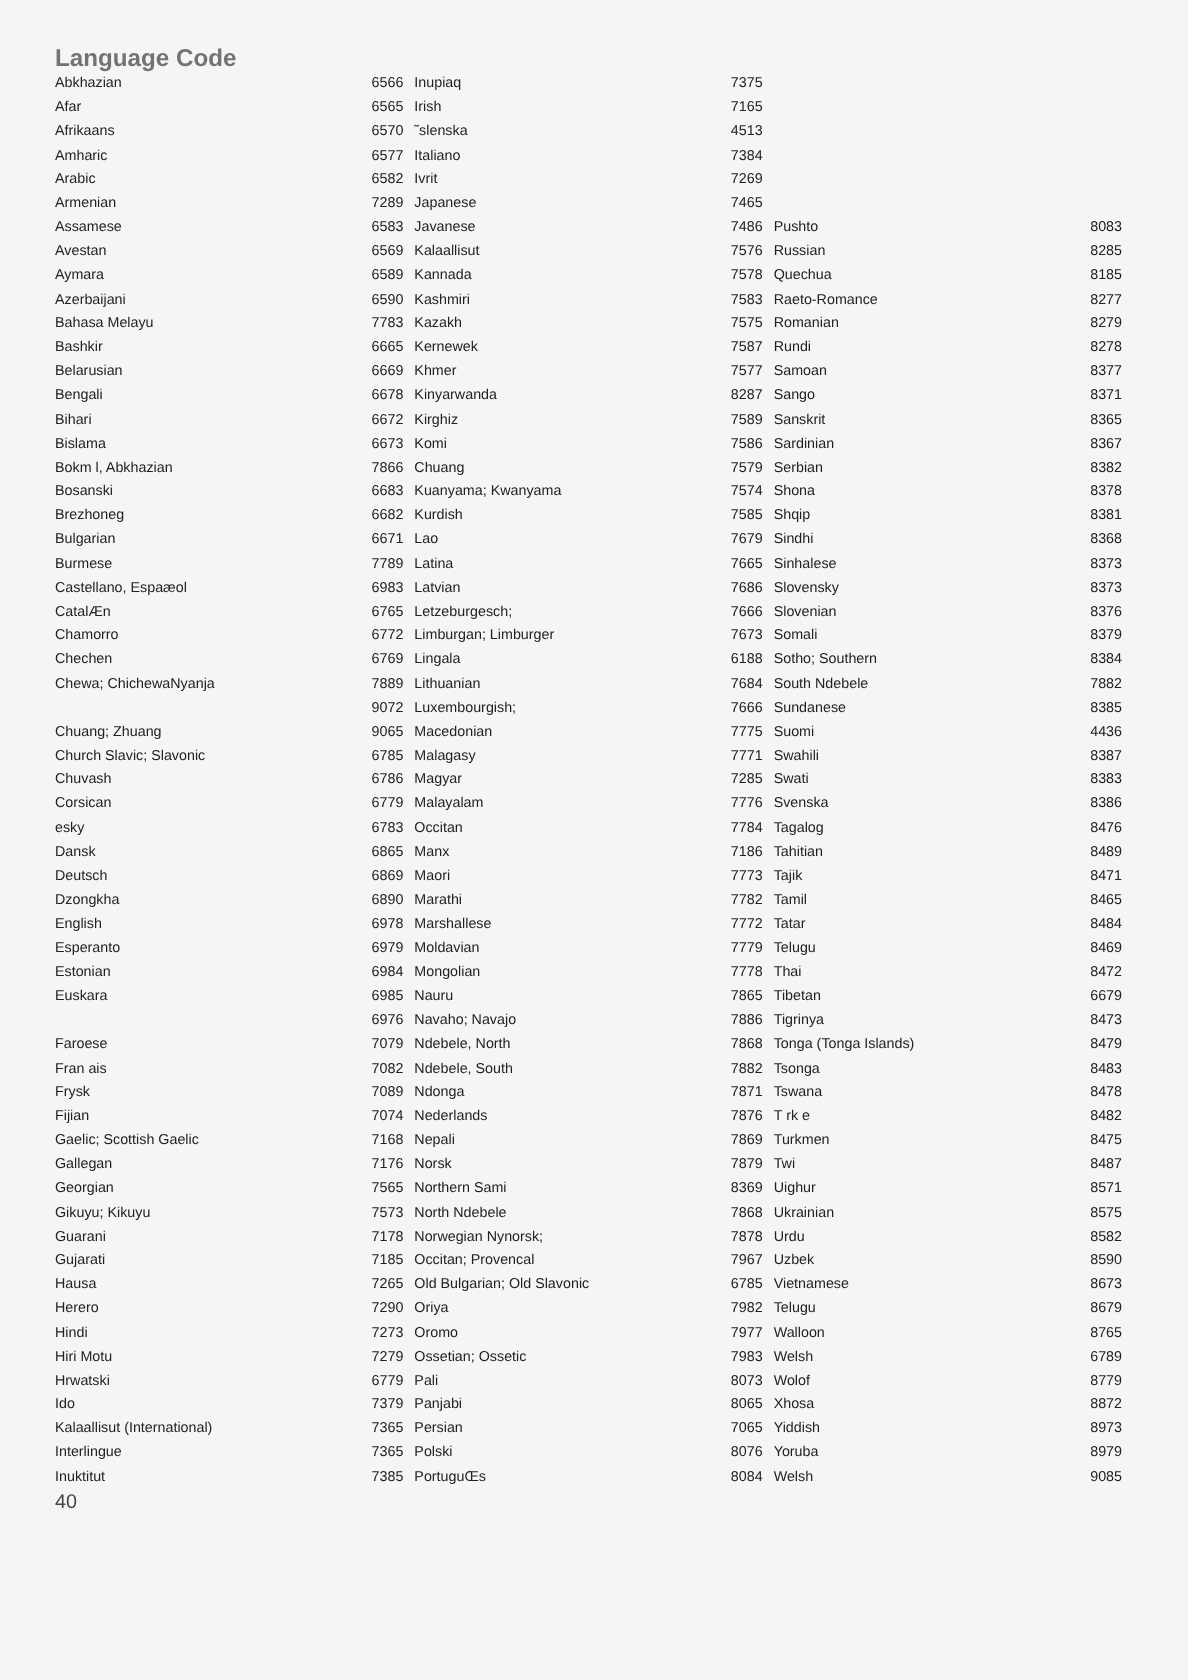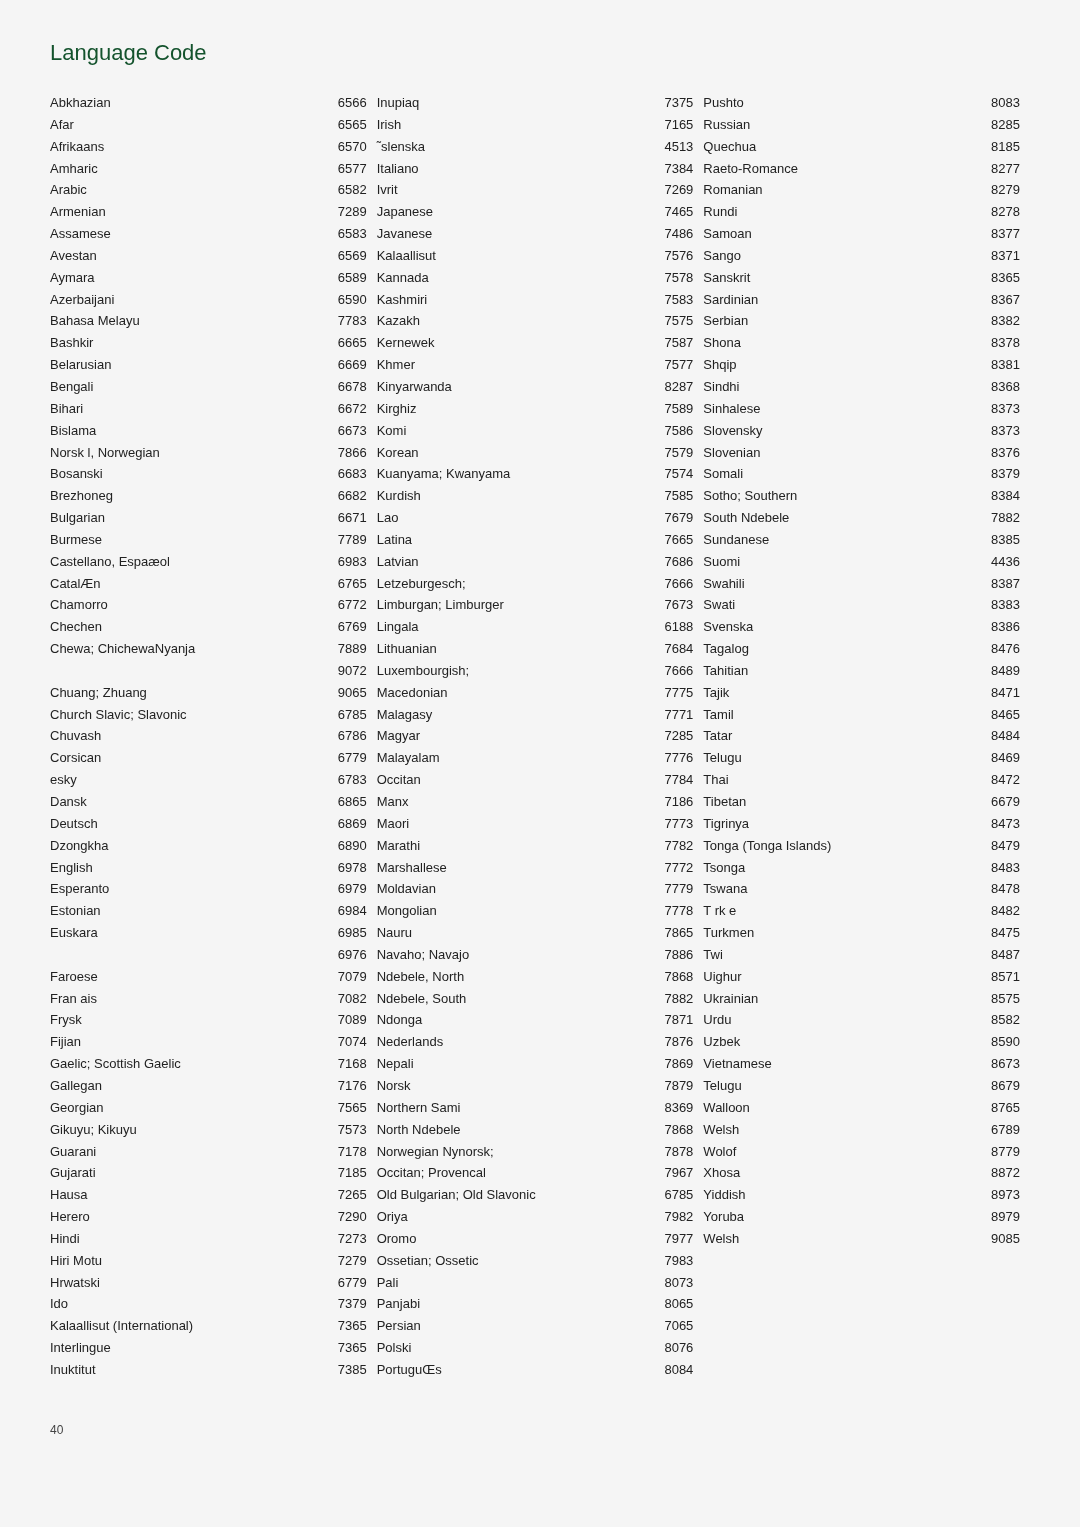--- a/index.html
+++ b/index.html
@@ -5,28 +5,27 @@
     * { margin: 0; padding: 0; box-sizing: border-box; }
     body {
       background: #f5f5f5;
       font-family: Arial, Helvetica, sans-serif;
       font-size: 13px;
       color: #222;
       padding: 40px 50px 60px 50px;
     }
     h1 {
       font-size: 22px;
-      font-weight: normal;
-      margin-bottom: 28px;
-      color: #14532d;
+      font-weight: bold;
+      color: #737373;
     }
     .columns-wrapper {
       display: flex;
       gap: 0;
-      align-items: flex-start;
+      align-items: flex-end;
     }
     .col {
       flex: 1;
       padding-right: 10px;
     }
     .entry {
       display: flex;
       justify-content: space-between;
       align-items: baseline;
       margin-bottom: 3px;
@@ -38,22 +37,21 @@
       font-size: 13px;
       color: #222;
     }
     .lang-code {
       font-size: 13px;
       color: #222;
       text-align: right;
       min-width: 38px;
     }
     .page-number {
-      margin-top: 40px;
-      font-size: 12px;
+      font-size: 18px;
       color: #444;
     }
   </style>
 </head>
 <body>
 
 <h1>Language Code</h1>
 
 <div class="columns-wrapper">
 <div class="col">
@@ -115,21 +113,21 @@
       </div>
       <div class="entry">
         <span class="lang-name">Bihari</span>
         <span class="lang-code">6672</span>
       </div>
       <div class="entry">
         <span class="lang-name">Bislama</span>
         <span class="lang-code">6673</span>
       </div>
       <div class="entry">
-        <span class="lang-name">Norsk l, Norwegian</span>
+        <span class="lang-name">Bokm l, Abkhazian</span>
         <span class="lang-code">7866</span>
       </div>
       <div class="entry">
         <span class="lang-name">Bosanski</span>
         <span class="lang-code">6683</span>
       </div>
       <div class="entry">
         <span class="lang-name">Brezhoneg</span>
         <span class="lang-code">6682</span>
       </div>
@@ -353,21 +351,21 @@
       </div>
       <div class="entry">
         <span class="lang-name">Kirghiz</span>
         <span class="lang-code">7589</span>
       </div>
       <div class="entry">
         <span class="lang-name">Komi</span>
         <span class="lang-code">7586</span>
       </div>
       <div class="entry">
-        <span class="lang-name">Korean</span>
+        <span class="lang-name">Chuang</span>
         <span class="lang-code">7579</span>
       </div>
       <div class="entry">
         <span class="lang-name">Kuanyama; Kwanyama</span>
         <span class="lang-code">7574</span>
       </div>
       <div class="entry">
         <span class="lang-name">Kurdish</span>
         <span class="lang-code">7585</span>
       </div>

